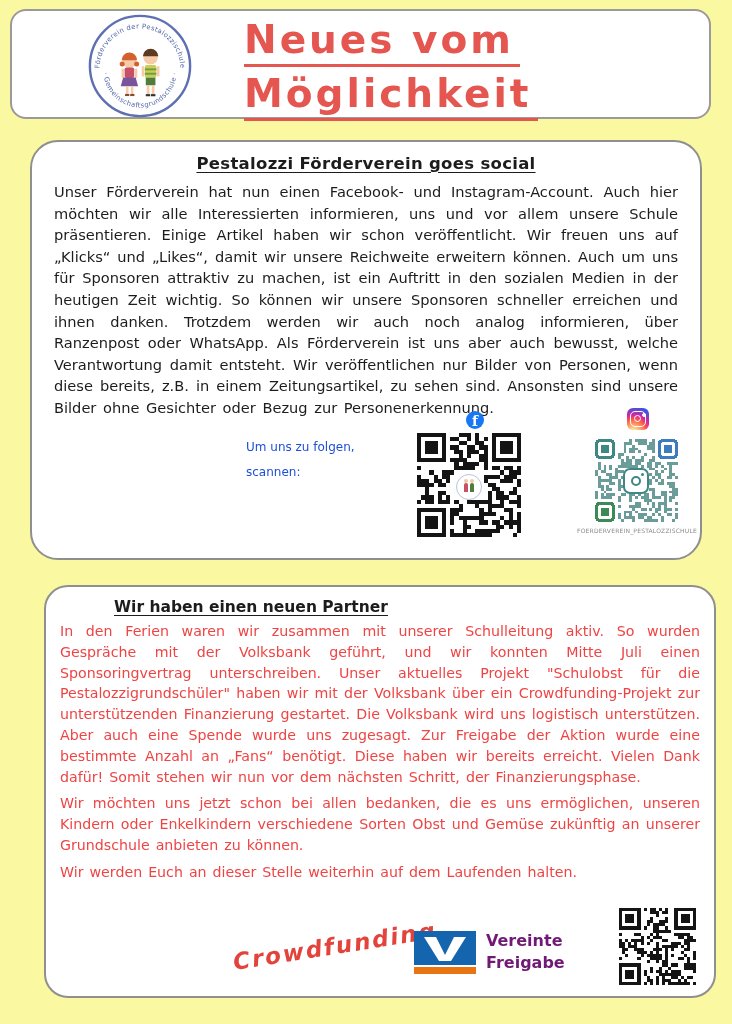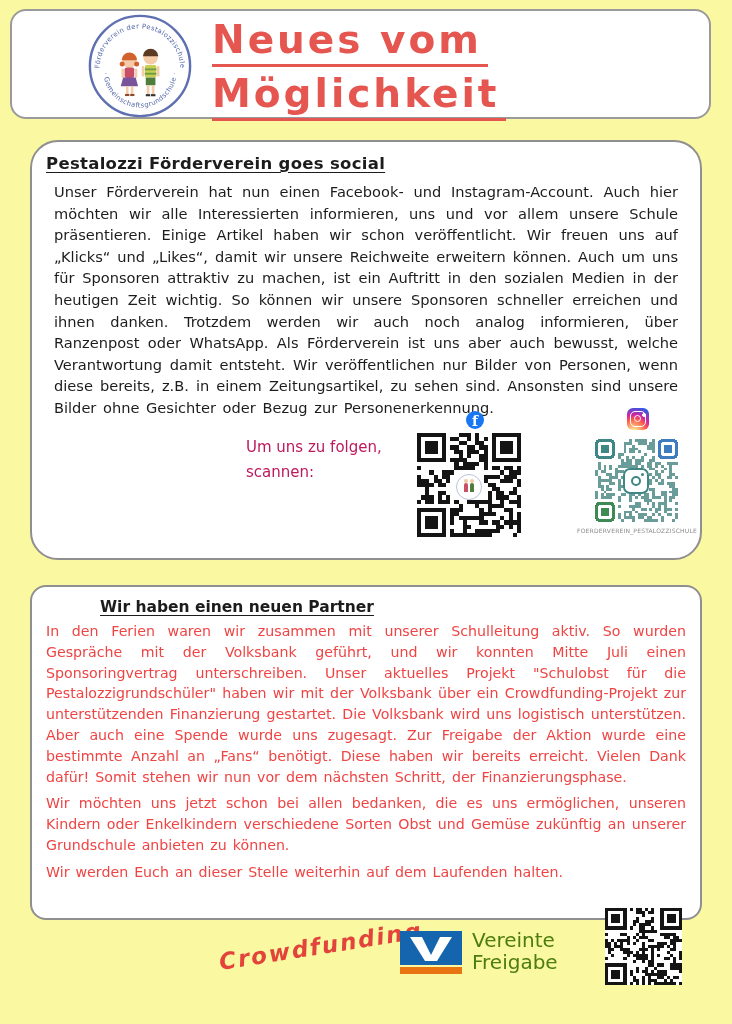--- a/index.html
+++ b/index.html
@@ -5,35 +5,35 @@
   html,body{margin:0;padding:0;background:#FAF8A0;}
   .page{position:relative;width:732px;height:1024px;background:#FAF8A0;overflow:hidden;
         font-family:"DejaVu Sans","Liberation Sans",sans-serif;color:#1c1c1c;}
   .card{position:absolute;background:#fff;border:2px solid #8f8f8f;box-sizing:border-box;}
 
   
   .header-box{left:10px;top:9px;width:701px;height:110px;border-radius:16px;border-color:#9a9a9a;}
   .logo-svg{position:absolute;left:75px;top:2px;}
   .title-block{position:absolute;left:200px;top:7px;}
   .title-line{display:table;font-size:39px;font-weight:bold;letter-spacing:3px;
-      color:#E4564F;border-bottom:3px solid #E4564F;padding:0 6px 2px 0;margin-bottom:5px;line-height:44px;}
+      color:#E4564F;border-bottom:3px solid #E4564F;padding:0 6px 2px 0;margin-bottom:5px;line-height:44px;margin-left:32px;}
 
   
   .box1{left:30px;top:140px;width:672px;height:420px;border-radius:28px;padding:10px 14px;}
-  .box2{left:30px;top:585px;width:672px;height:335px;border-radius:16px;padding:8px 14px;}
+  .box2{left:44px;top:585px;width:672px;height:413px;border-radius:24px;padding:8px 14px;}
   .h1a{font-size:16.5px;font-weight:bold;margin:2px 0 7px 0;text-decoration:underline;
-       text-underline-offset:3px;letter-spacing:.3px;}
+       text-underline-offset:3px;letter-spacing:.3px;text-align:center;}
   .h2a{font-size:15.5px;font-weight:bold;margin:3px 0 5px 54px;display:table;
        text-decoration:underline;text-underline-offset:3px;}
   .body1{font-size:14.6px;line-height:21.6px;text-align:justify;margin:8px;word-spacing:2px;}
   .body2 p{font-size:14.2px;line-height:20.8px;text-align:justify;margin:0 0 6px 0;color:#ef4444;
        word-spacing:1.5px;}
 
   
-  .qr-prompt{position:absolute;left:214px;top:293px;font-size:15px;line-height:25px;color:#be185d;}
+  .qr-prompt{position:absolute;left:214px;top:293px;font-size:12px;line-height:25px;color:#1d4ed8;}
   .qr{position:absolute;background:#fff;}
   .fb-qr{left:383px;top:291px;width:108px;height:104px;}
   .ig-qr{left:563px;top:297px;width:83px;height:83px;}
   .qr svg{width:100%;height:100%;display:block;}
   .fb-icon{position:absolute;left:434px;top:269px;width:18px;height:18px;border-radius:50%;
       background:#1877F2;color:#fff;text-align:center;}
   .fb-icon span{font-size:14px;font-weight:bold;line-height:18px;font-family:"DejaVu Serif",serif;}
   .ig-icon{position:absolute;left:595px;top:266px;width:22px;height:22px;border-radius:6px;
       background:radial-gradient(circle at 30% 110%,#fdf497 0%,#fdf497 5%,#fd5949 45%,#d6249f 60%,#285AEB 90%);}
   .cam{position:absolute;border-style:solid;border-color:#fff;}
@@ -50,21 +50,21 @@
       border:2px solid #3E8784;box-sizing:border-box;}
   .ig-center .cam-lens{left:6px;top:6px;width:6px;height:6px;border-width:2px;border-radius:50%;border-color:#3E8784;}
   .ig-center .cam-dot{left:16px;top:3px;width:3px;height:3px;background:#3E8784;border:none;border-radius:50%;}
   .ig-caption{position:absolute;left:540px;top:385px;width:130px;text-align:center;font-size:6px;
       letter-spacing:.2px;color:#8a8a8a;}
 
   
   .crowdfunding{position:absolute;left:186px;top:346px;font-size:23px;font-weight:bold;font-style:italic;
       color:#E2443C;transform:rotate(-9deg);letter-spacing:2px;}
   .vb-logo{position:absolute;left:368px;top:344px;}
-  .vb-name{position:absolute;left:440px;top:343px;font-size:20px;font-weight:normal;color:#4d7c0f;line-height:21.5px;}
+  .vb-name{position:absolute;left:440px;top:343px;font-size:16px;font-weight:bold;color:#701a75;line-height:21.5px;}
   .vb-name span{display:block;}
   .qr2{left:573px;top:321px;width:77px;height:77px;}
 
   .arc-text{font-size:7px;fill:#5166A8;letter-spacing:.4px;}
 </style>
 </head>
 <body>
 
 <div class="page">
 

